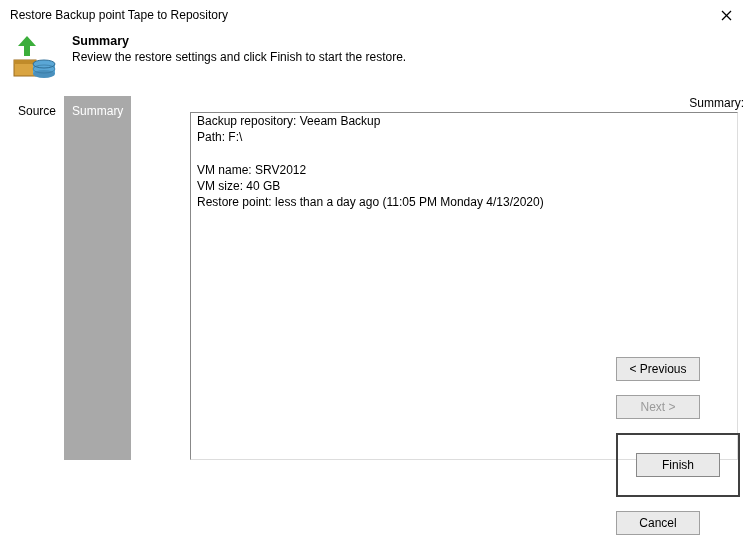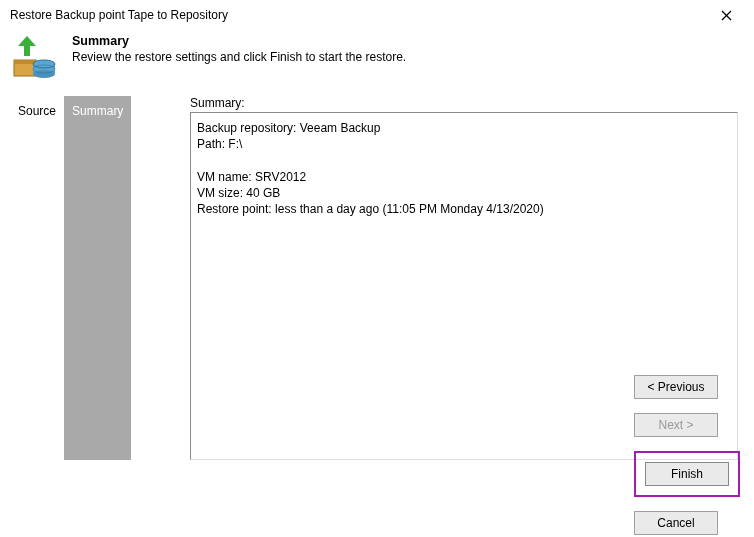--- a/index.html
+++ b/index.html
@@ -58,30 +58,31 @@
   .sidebar-item.selected {
     background: #a9a9a9;
     color: #fff;
   }
   .main {
     flex: 1;
   }
   .main-label {
     font-size: 12px;
     margin-bottom: 2px;
+    text-align: right;
   }
   .summary-box {
     width: 548px;
     height: 348px;
     border-top: 1px solid #888;
     border-left: 1px solid #888;
     border-right: 1px solid #ddd;
     border-bottom: 1px solid #ddd;
     background: #fff;
-    padding: 7px 6px;
+    padding: 0 6px;
     font-size: 12px;
     line-height: 1.35;
     white-space: pre-wrap;
     overflow: hidden;
   }
   .footer {
     position: absolute;
     bottom: 2px;
     right: 14px;
     display: flex;
@@ -96,22 +97,22 @@
     font-size: 12px;
     font-family: inherit;
     cursor: pointer;
     padding: 0;
   }
   .btn:disabled {
     color: #9a9a9a;
     cursor: default;
   }
   .btn-highlight-wrap {
-    border: 2px solid #a21caf;
-    padding: 9px;
+    border: 2px solid #404040;
+    padding: 18px;
     display: inline-flex;
   }
   .btn-highlight-wrap .btn {
     border-color: #888;
   }
 </style>
 </head>
 <body>
 
 <div class="titlebar">

